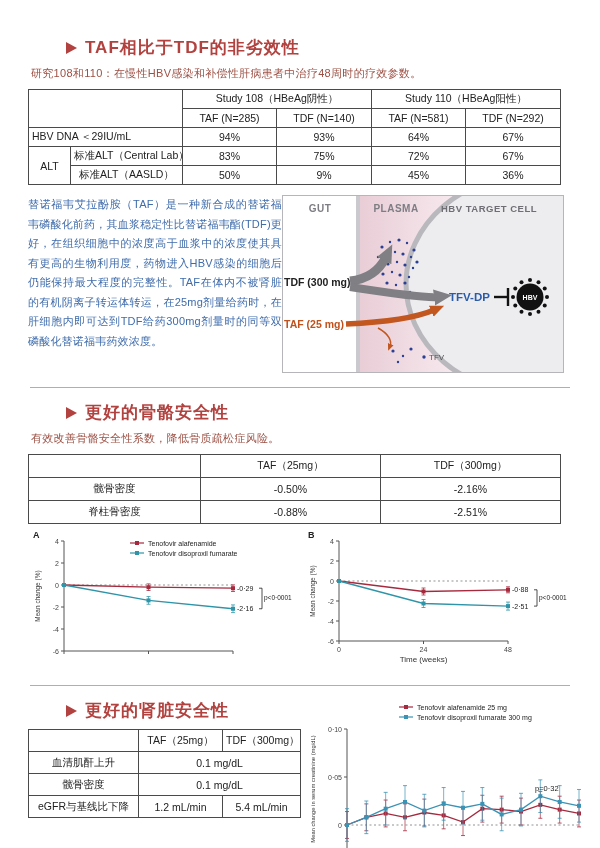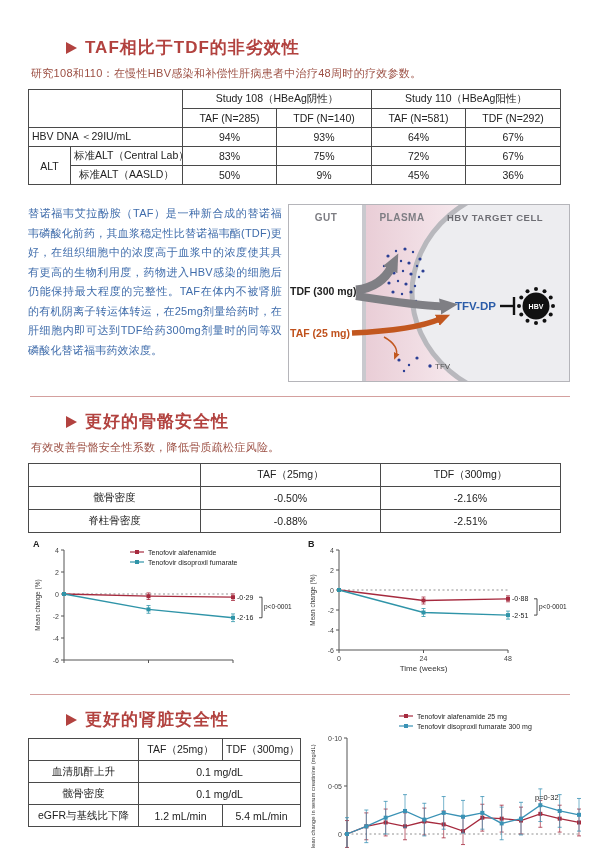--- a/index.html
+++ b/index.html
@@ -8,21 +8,21 @@
         font-family:"Liberation Sans","DejaVu Sans",sans-serif;}
   .sec-title{display:flex;align-items:center;font-size:17px;font-weight:bold;
              color:#b2423f;letter-spacing:1px;margin:0 0 7px 2px;padding-left:36px;}
   .tri{width:0;height:0;border-left:11px solid #b2423f;border-top:6px solid transparent;
        border-bottom:6px solid transparent;margin-right:8px;}
   .subtitle{font-size:11px;color:#9c4f43;margin:0 0 8px 3px;letter-spacing:0.3px;}
   table.t{border-collapse:collapse;table-layout:fixed;}
   table.t td{border:1px solid #4a4a4a;text-align:center;font-size:10.5px;color:#222;
              height:16px;padding:1px 3px;overflow:hidden;white-space:nowrap;}
   table.t td.left{text-align:left;}
-  .twocol{display:flex;gap:6px;margin-top:19px;}
+  .twocol{display:flex;margin-top:10px;}
   .bluepara{width:254px;margin:0;font-size:11px;line-height:1.78;color:#3f6cab;
             text-align:justify;letter-spacing:0.2px;}
   .diagram{width:282px;height:178px;}
   hr.div{border:none;border-top:1px solid #d4a09e;margin:14px 2px 13px 2px;}
   .charts-row{display:flex;margin-top:5px;}
   .chart-mount{flex:0 0 auto;}
   .s3{display:flex;gap:4px;margin-top:2px;}
   .s3-left{width:278px;}
   .dlab{font-size:10px;font-weight:bold;fill:#7d7d83;letter-spacing:0.5px;}
 </style>

